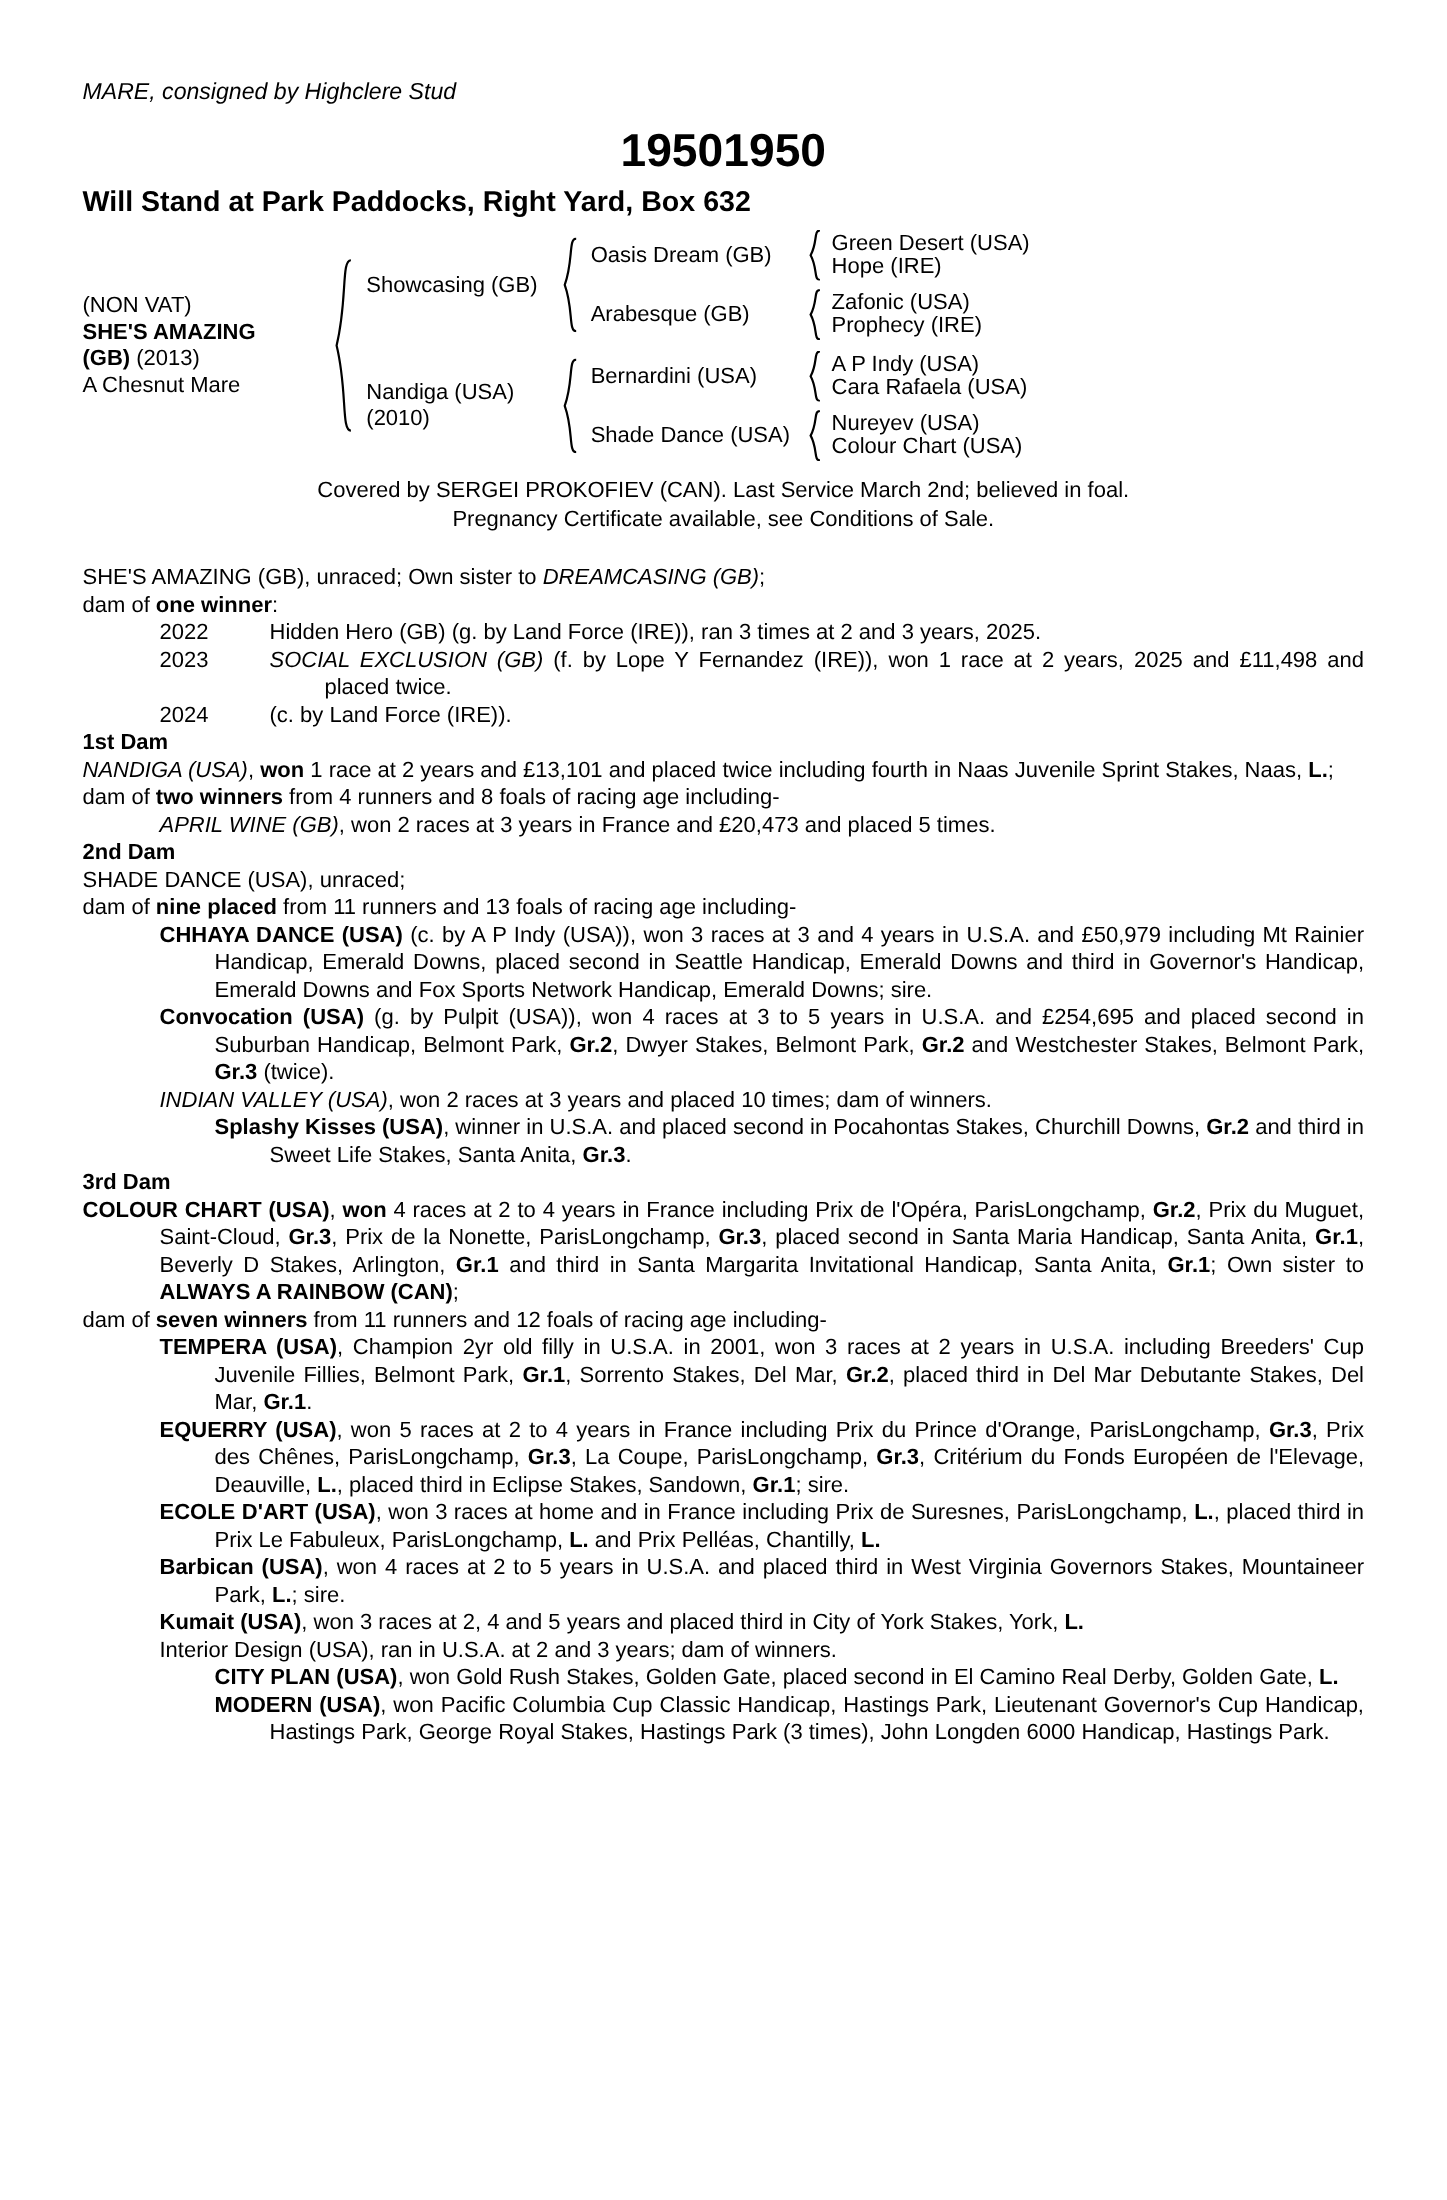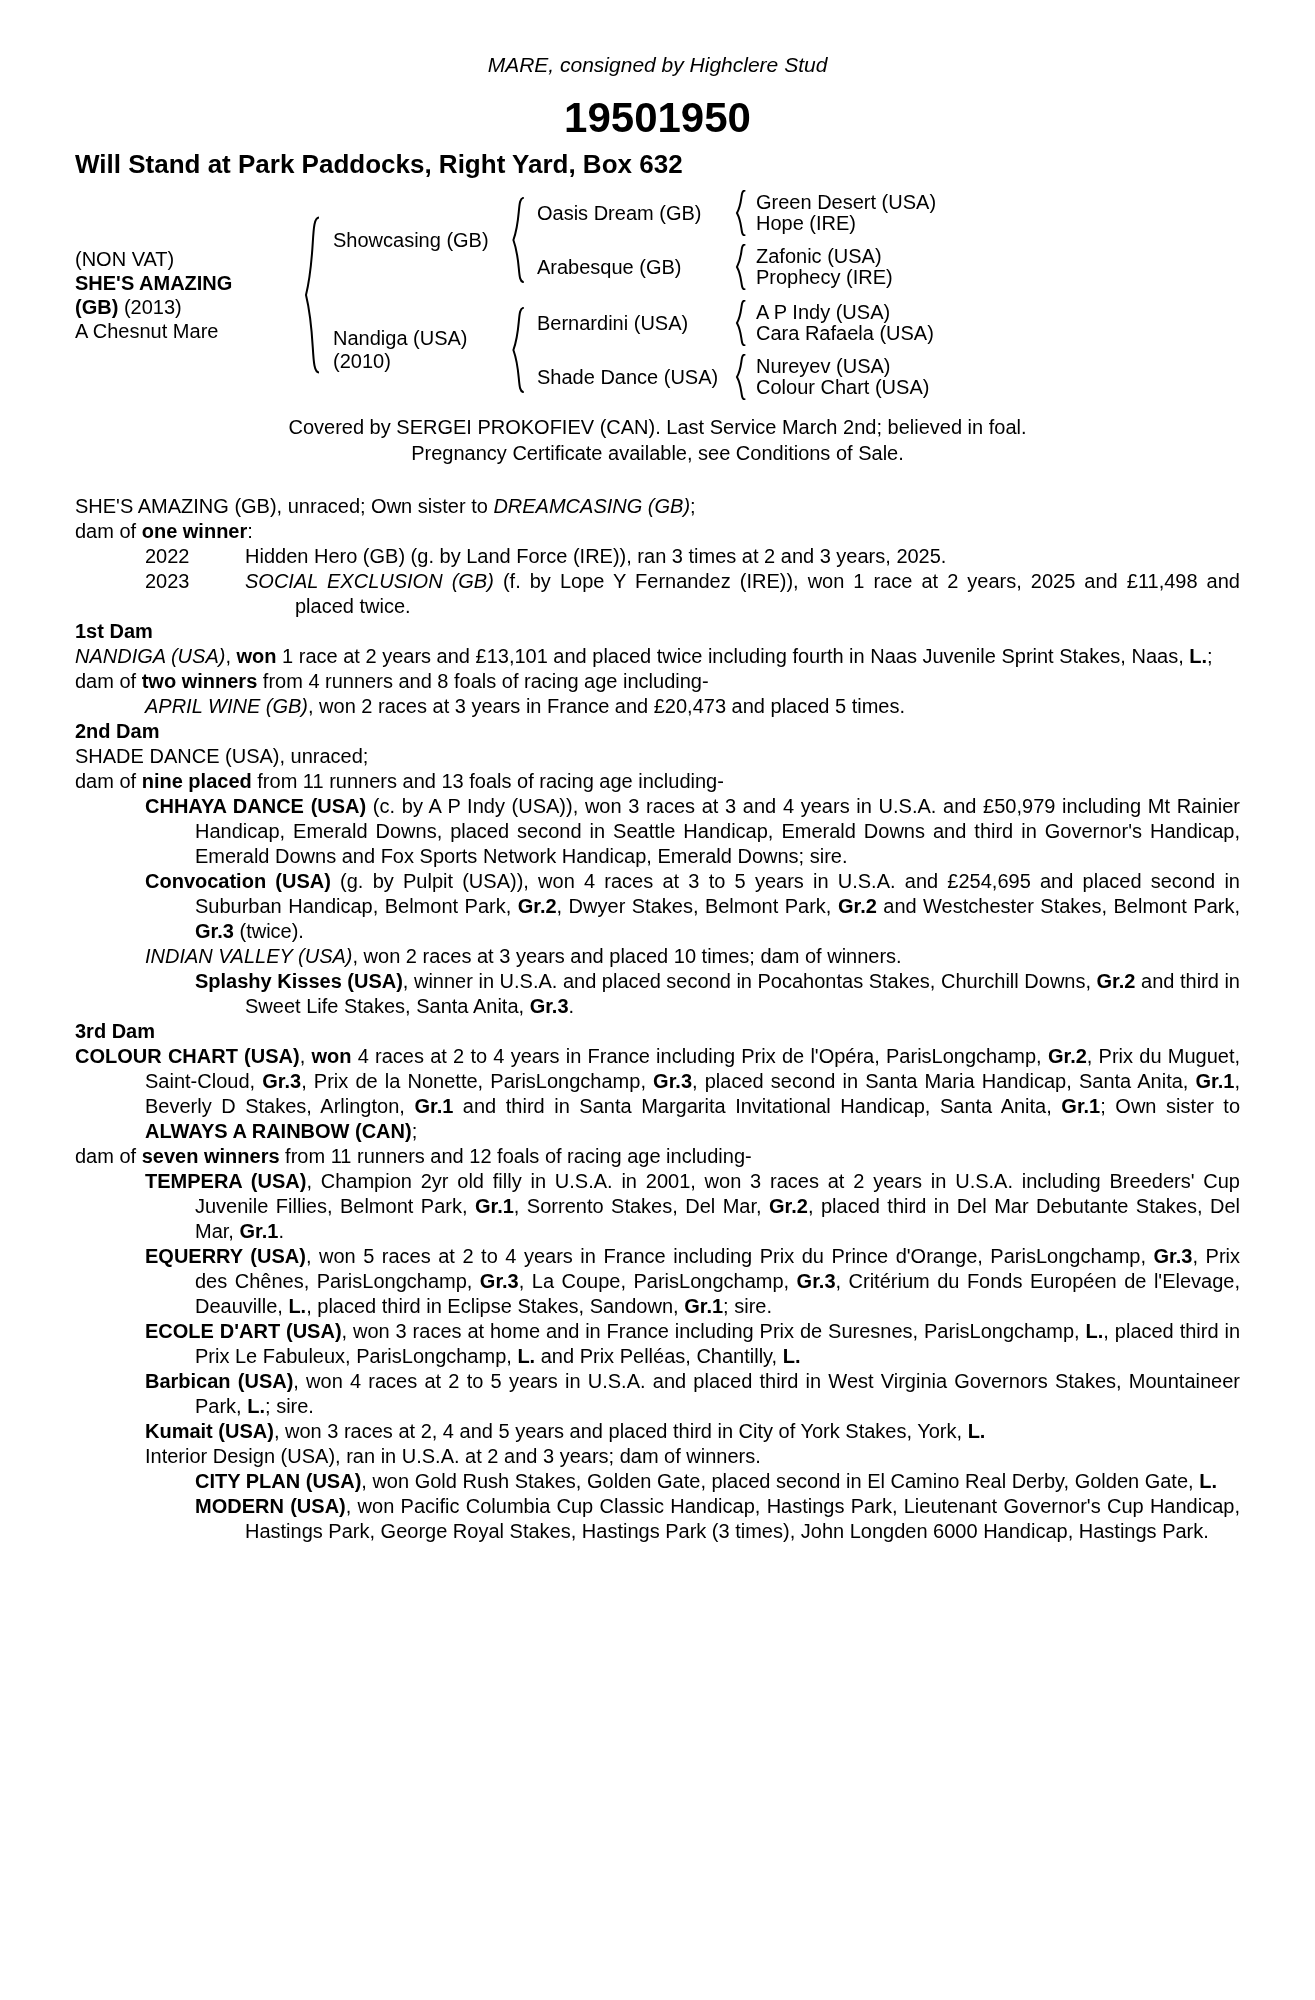--- a/index.html
+++ b/index.html
@@ -1,21 +1,21 @@
 <!DOCTYPE html>
 <html><head>
 <meta charset="utf-8">
 <style>
   html,body{margin:0;padding:0;background:#ffffff;color:#000;}
   body{width:1315px;height:2000px;overflow:hidden;
        font-family:"Liberation Sans", sans-serif;font-size:20px;}
   .page{padding:52px 75px 0 75px;}
   .b{font-weight:bold;}
   .i{font-style:italic;}
-  .consignor{text-align:center;font-style:italic;font-size:21px;line-height:26px;}
+  .consignor{text-align:left;font-style:italic;font-size:21px;line-height:26px;margin-top:19px;}
   .lots{display:flex;justify-content:center;align-items:baseline;
         font-weight:bold;font-size:42px;line-height:48px;margin-top:16px;}
   .stand{font-weight:bold;font-size:26px;line-height:28px;margin-top:8px;}
 
   
   .ped{display:flex;align-items:center;margin-top:12px;font-size:20px;}
   .subject{width:228px;line-height:24px;}
   .g1col{display:flex;flex-direction:column;gap:10px;}
   .g1row{display:flex;align-items:center;}
   .g1name{width:178px;padding-left:10px;line-height:23px;}
@@ -144,20 +144,24 @@
         <div class="para plain"><span>SHE'S AMAZING (GB), unraced; Own sister to </span><span class="i">DREAMCASING (GB)</span><span>;</span></div>
         <div class="para plain"><span>dam of </span><span class="b">one winner</span><span>:</span></div>
         <div class="year-row">
           <div class="year">2022</div>
           <div class="year-text"><span>Hidden Hero (GB) (g. by Land Force (IRE)), ran 3 times at 2 and 3 years, 2025.</span></div>
         </div>
         <div class="year-row">
           <div class="year">2023</div>
           <div class="year-text"><span class="i">SOCIAL EXCLUSION (GB)</span><span> (f. by Lope Y Fernandez (IRE)), won 1 race at 2 years, 2025 and £11,498 and placed twice.</span></div>
         </div>
+        <div class="year-row">
+          <div class="year">2024</div>
+          <div class="year-text"><span>(c. by Land Force (IRE)).</span></div>
+        </div>
       </div>
       <div class="section">
         <div class="heading">1st Dam</div>
         <div class="para hang70"><span class="i">NANDIGA (USA)</span><span>, </span><span class="b">won</span><span> 1 race at 2 years and £13,101 and placed twice including fourth in Naas Juvenile Sprint Stakes, Naas, </span><span class="b">L.</span><span>;</span></div>
         <div class="para plain"><span>dam of </span><span class="b">two winners</span><span> from 4 runners and 8 foals of racing age including-</span></div>
         <div class="para ind70"><span class="i">APRIL WINE (GB)</span><span>, won 2 races at 3 years in France and £20,473 and placed 5 times.</span></div>
       </div>
       <div class="section">
         <div class="heading">2nd Dam</div>
         <div class="para plain"><span>SHADE DANCE (USA), unraced;</span></div>

